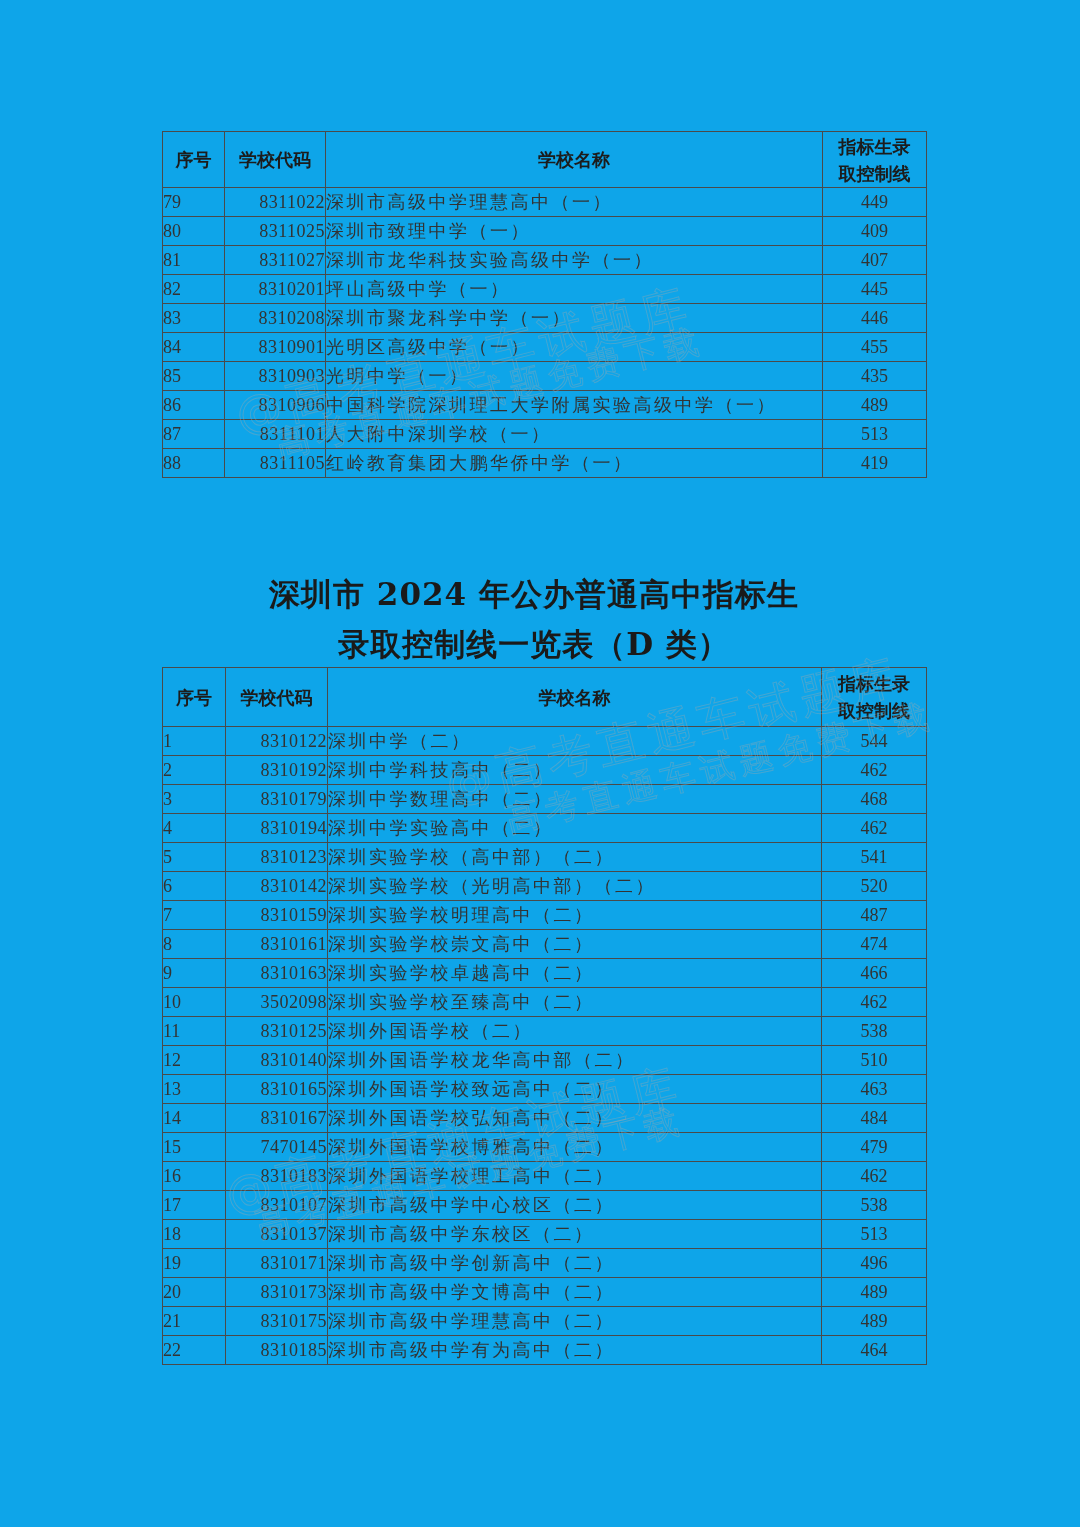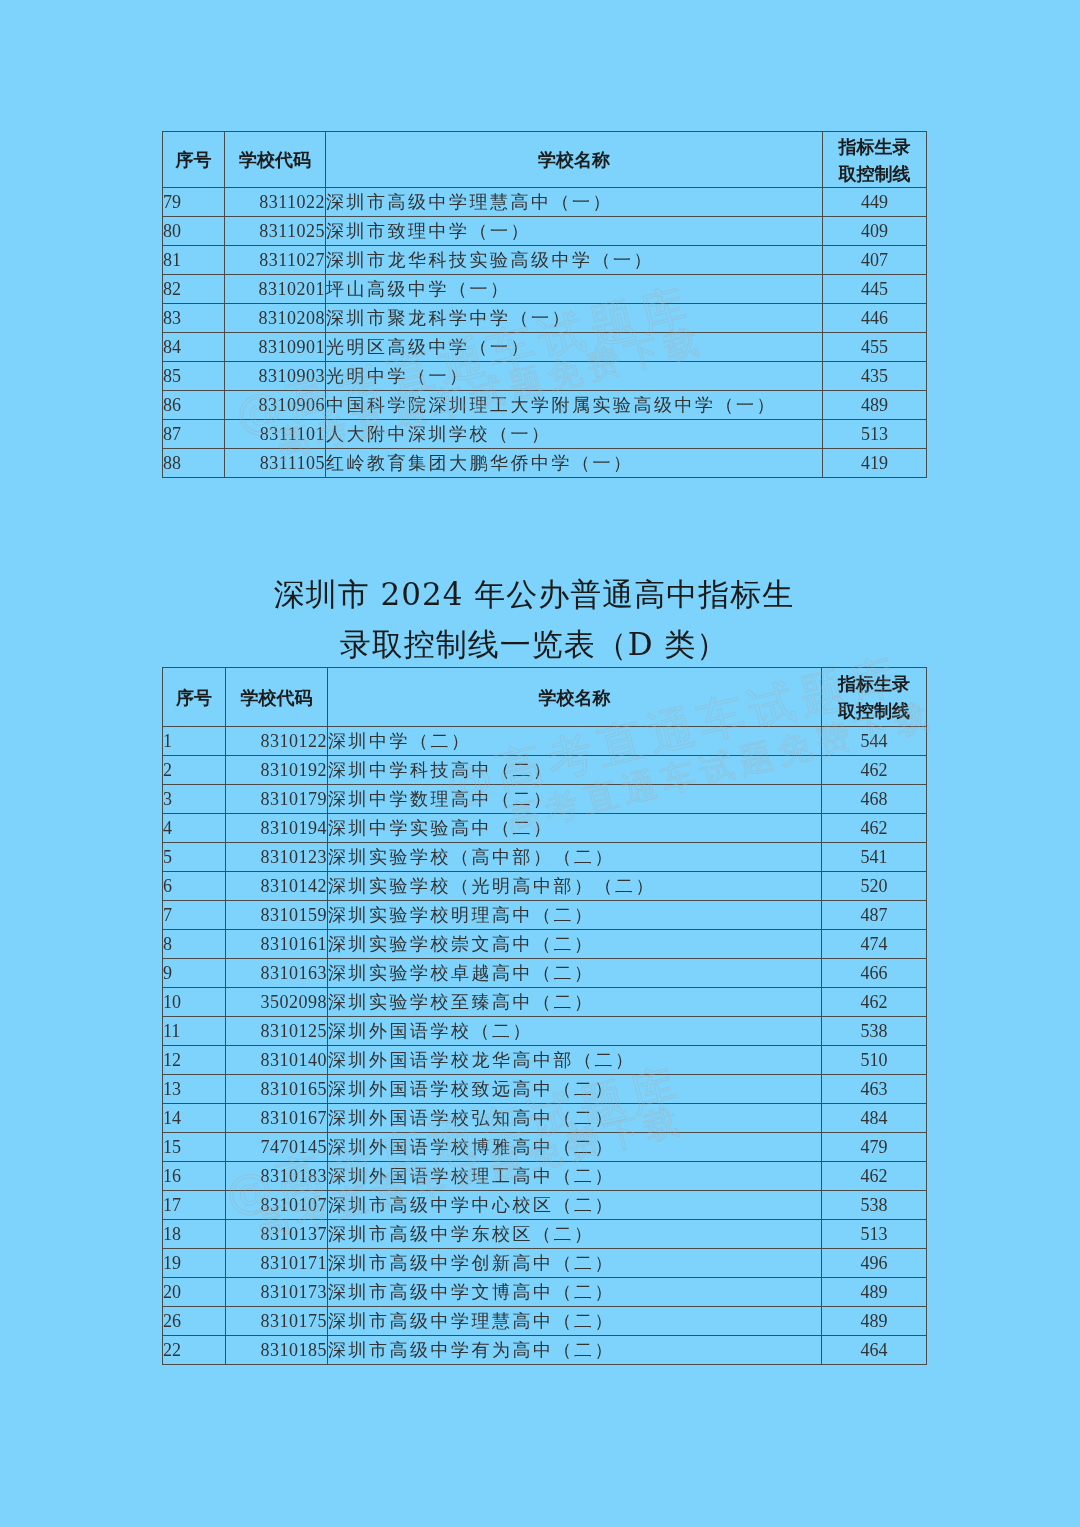--- a/index.html
+++ b/index.html
@@ -12,21 +12,21 @@
     height: 1527px;
     position: relative;
     overflow: hidden;
     font-family: "DejaVu Serif", "Liberation Serif", serif;
     color: #2a2a2a;
   }
   .page {
     position: absolute;
     left: 0; top: 0;
     width: 1080px; height: 1527px;
-    background: #7dd3fc;
+    background: #0ea5e9;
   }
   table.score-table {
     position: absolute;
     left: 162px;
     width: 764px;
     border-collapse: collapse;
     table-layout: fixed;
     font-family: "Liberation Serif", "DejaVu Serif", serif;
   }
   table.score-table th,
@@ -66,21 +66,21 @@
   #table-top thead th { height: 55px; }
   #table-d { top: 667px; }
   #table-d thead th { height: 58px; }
 
   .title {
     position: absolute;
     left: 0;
     width: 1068px;
     text-align: center;
     font-family: "DejaVu Serif", "Liberation Serif", serif;
-    font-weight: normal;
+    font-weight: bold;
     font-size: 31px;
     color: #1a1a1a;
     letter-spacing: 1px;
   }
   #title-line1 { top: 574px; }
   #title-line2 { top: 624px; }
 
   .watermark {
     position: absolute;
     font-family: "DejaVu Sans", "Liberation Sans", sans-serif;
@@ -316,21 +316,21 @@
           <td class="c-name">深圳市高级中学创新高中（二）</td>
           <td class="c-score">496</td>
         </tr>
         <tr>
           <td class="c-no">20</td>
           <td class="c-code">8310173</td>
           <td class="c-name">深圳市高级中学文博高中（二）</td>
           <td class="c-score">489</td>
         </tr>
         <tr>
-          <td class="c-no">26</td>
+          <td class="c-no">21</td>
           <td class="c-code">8310175</td>
           <td class="c-name">深圳市高级中学理慧高中（二）</td>
           <td class="c-score">489</td>
         </tr>
         <tr>
           <td class="c-no">22</td>
           <td class="c-code">8310185</td>
           <td class="c-name">深圳市高级中学有为高中（二）</td>
           <td class="c-score">464</td>
         </tr>

